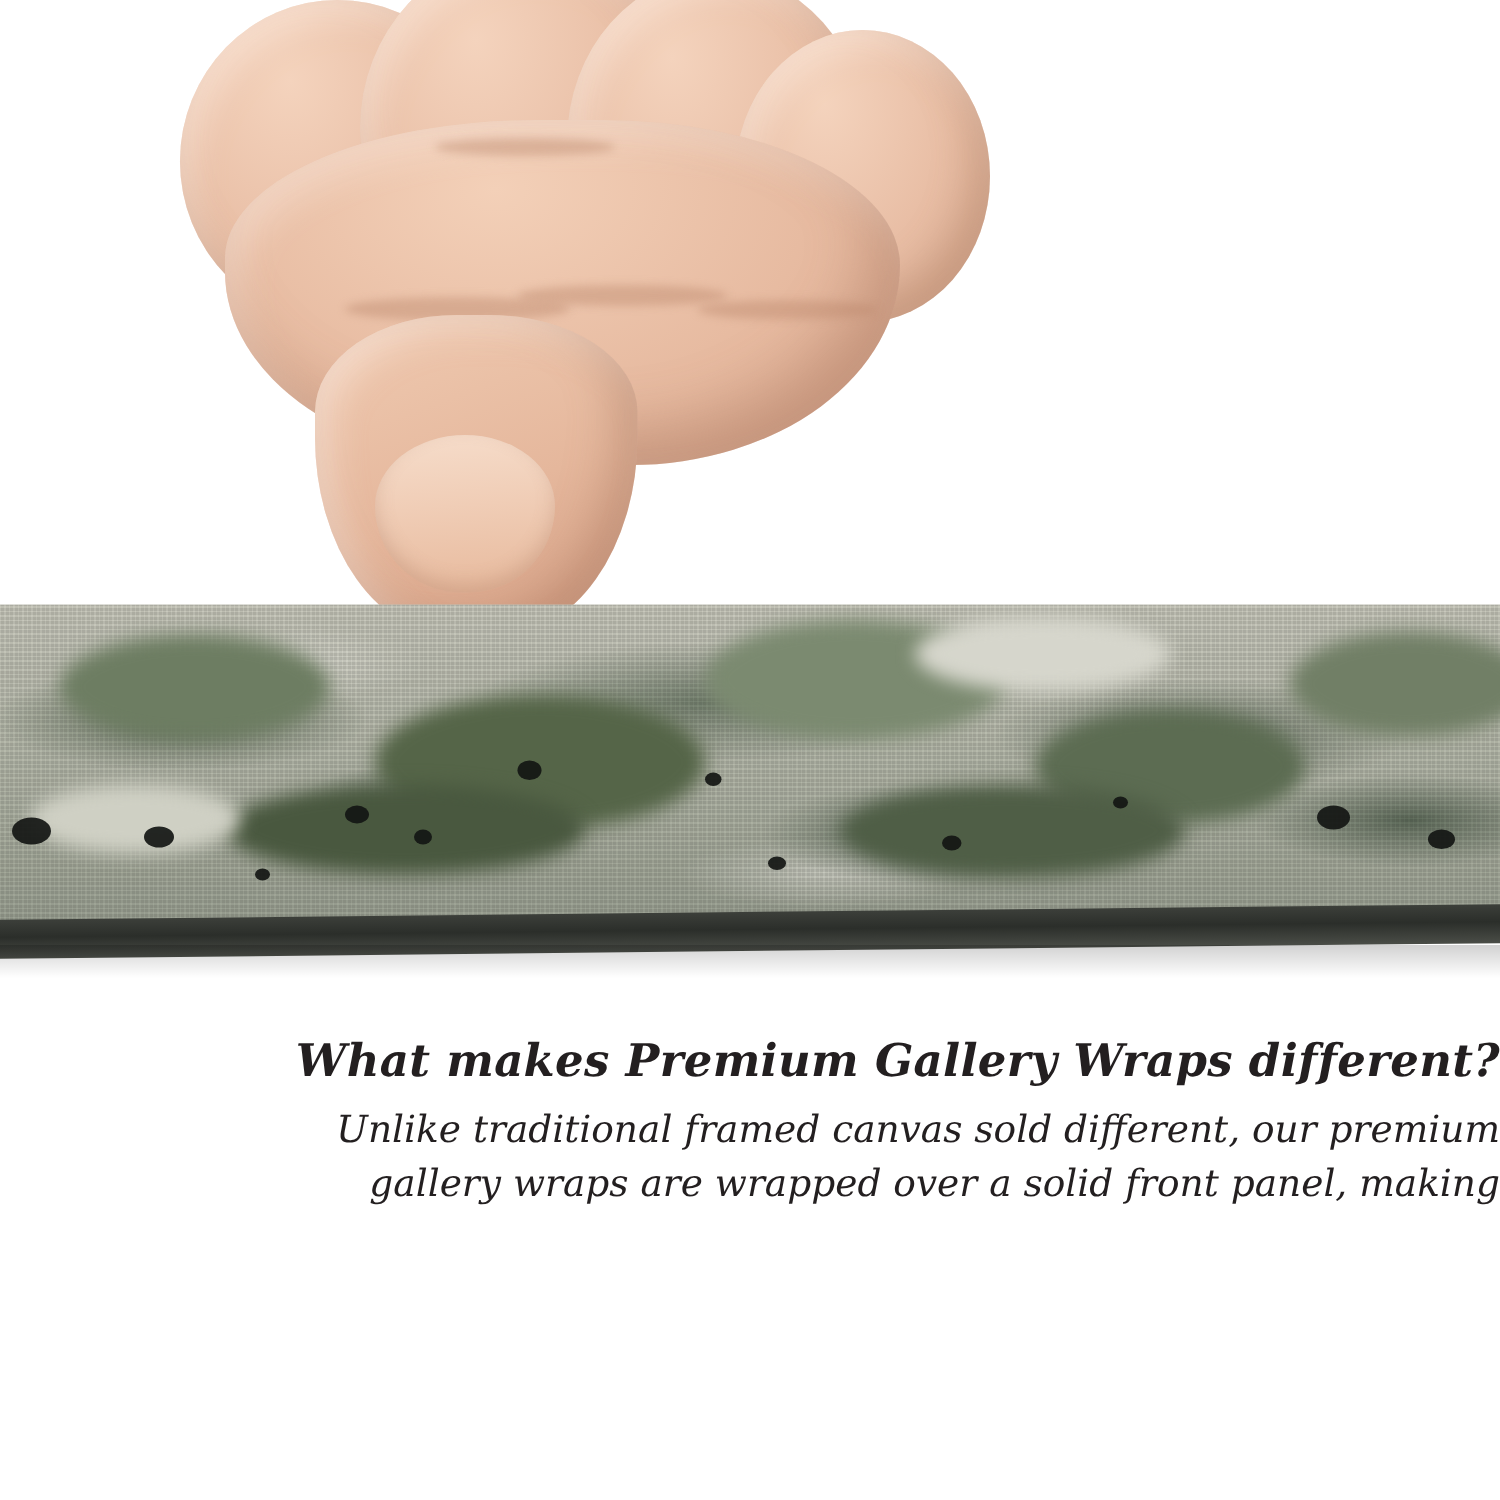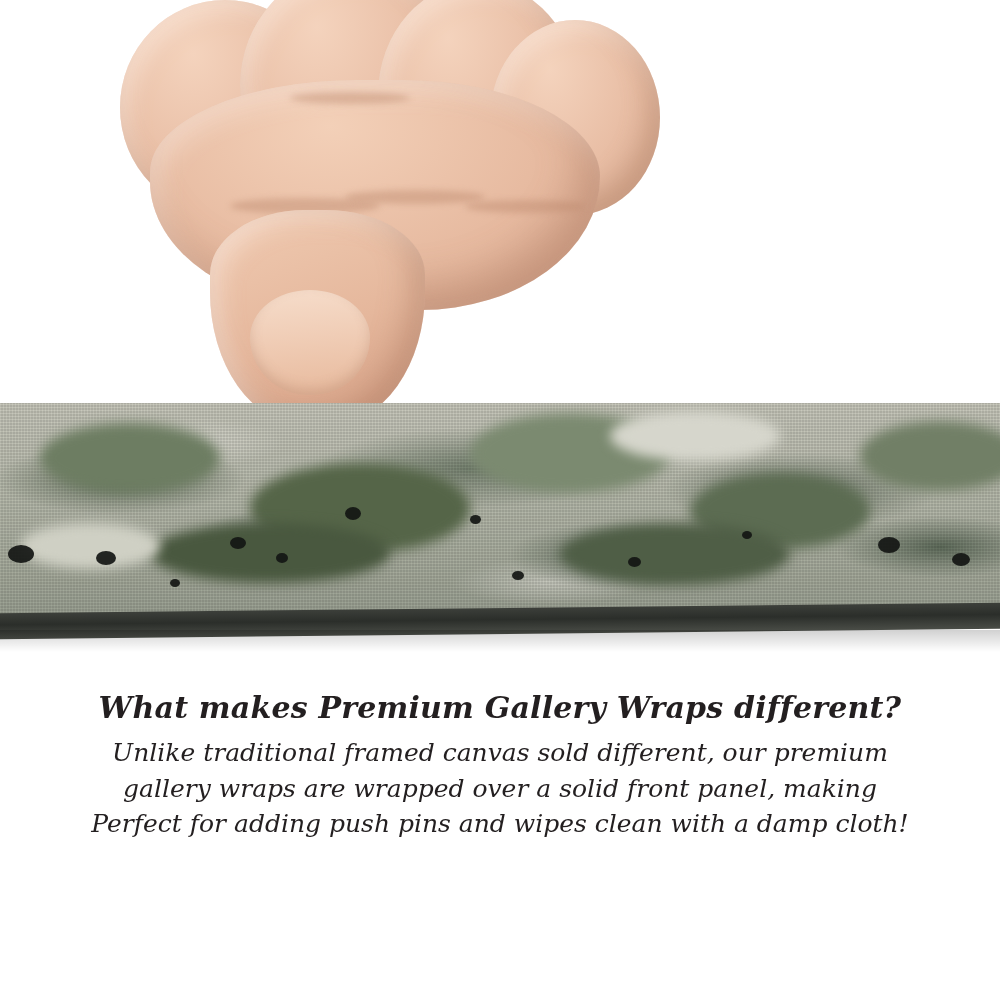--- a/index.html
+++ b/index.html
@@ -150,21 +150,21 @@
     height: 22px;
     background: linear-gradient(180deg, rgba(0,0,0,0.18) 0%, rgba(0,0,0,0) 100%);
   }
 
   
   .caption {
     position: absolute;
     left: 0;
     top: 690px;
     width: 1000px;
-    text-align: center;
+    text-align: right;
     color: #231f20;
     font-family: "DejaVu Serif", serif;
     font-style: italic;
   }
   .caption h2 {
     margin: 0 0 10px 0;
     font-size: 30px;
     font-weight: 700;
     letter-spacing: 0.2px;
   }
@@ -226,17 +226,16 @@
 
     <div class="strip-edge"></div>
     <div class="strip-shadow"></div>
   </div>
 
   <div class="caption">
     <h2>What makes Premium Gallery Wraps different?</h2>
     <p>
       <span class="line">Unlike traditional framed canvas sold different, our premium</span>
       <span class="line">gallery wraps are wrapped over a solid front panel, making</span>
-      <span class="line">Perfect for adding push pins and wipes clean with a damp cloth!</span>
     </p>
   </div>
 
 </div>
 
 </body></html>

